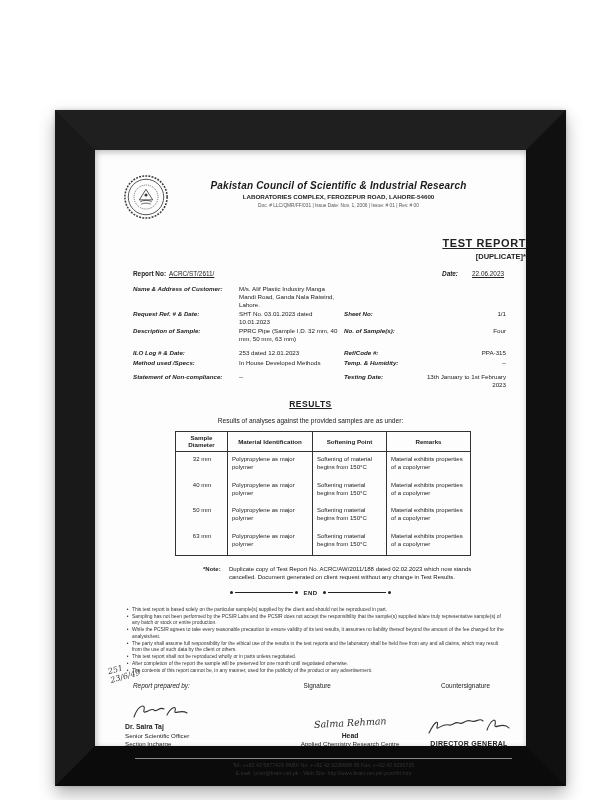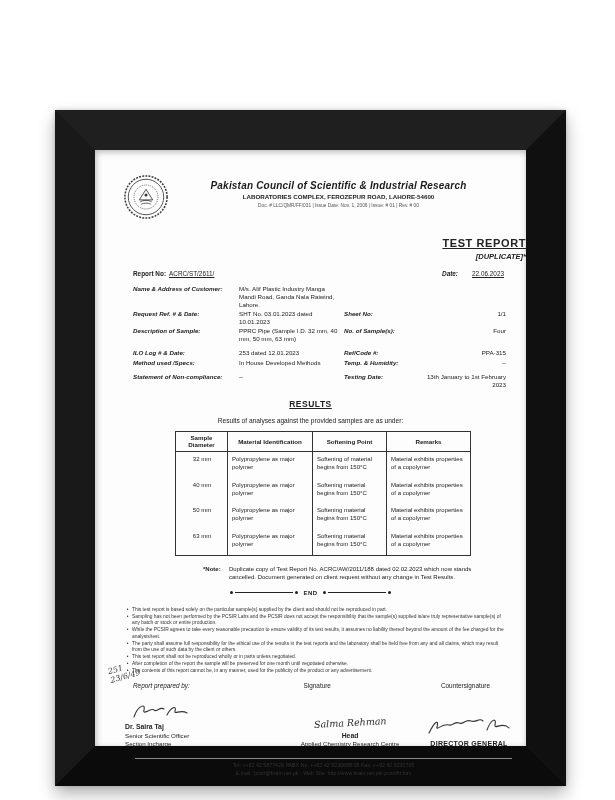--- a/index.html
+++ b/index.html
@@ -22,21 +22,21 @@
   
   .hdr{display:flex;align-items:flex-start;margin:0 18px 0 28px;}
   .logo{width:46px;height:46px;flex:0 0 46px;}
   .hdr-text{flex:1;text-align:center;padding-top:6px;}
   .org-name{font-size:10px;font-weight:bold;font-style:italic;letter-spacing:0.2px;color:#1b1b1b;}
   .org-addr{font-size:6.2px;font-weight:bold;margin-top:2px;color:#222;}
   .doc-ref{font-size:4.8px;color:#555;margin-top:2.5px;}
   
   .title-block{text-align:right;margin-top:13px;}
   .title-main{font-size:11px;font-weight:bold;text-decoration:underline;letter-spacing:0.6px;display:inline-block;}
-  .title-sub{font-size:7.5px;font-weight:bold;margin-top:1px;font-style:italic;}
+  .title-sub{font-size:7.5px;font-weight:bold;margin-top:1px;}
   
   .report-line{display:flex;margin:9px 22px 0 38px;font-size:6.4px;align-items:baseline;}
   .rl-label{font-weight:bold;margin-right:3px;}
   .rl-val{text-decoration:underline;}
   .rl-spacer{flex:1;}
   .rl-datelabel{font-weight:bold;font-style:italic;margin-right:14px;}
   
   .details{margin:8px 20px 0 38px;}
   .drow{display:flex;font-size:6.2px;line-height:1.3;margin-top:1px;}
   .drow .dl{width:106px;flex:0 0 106px;font-weight:bold;font-style:italic;}

